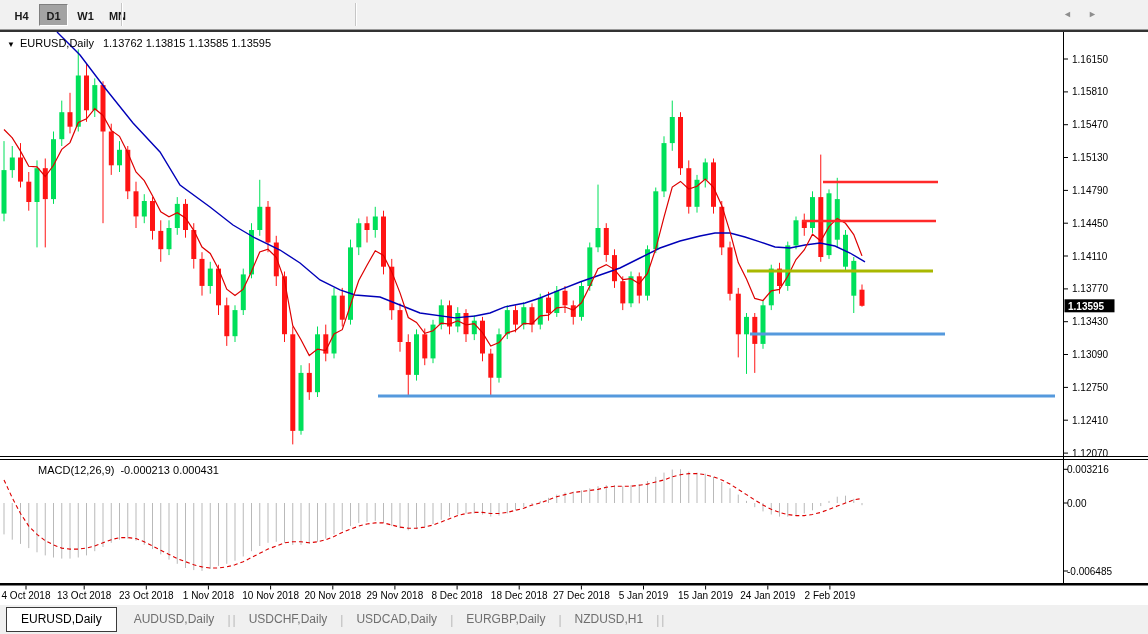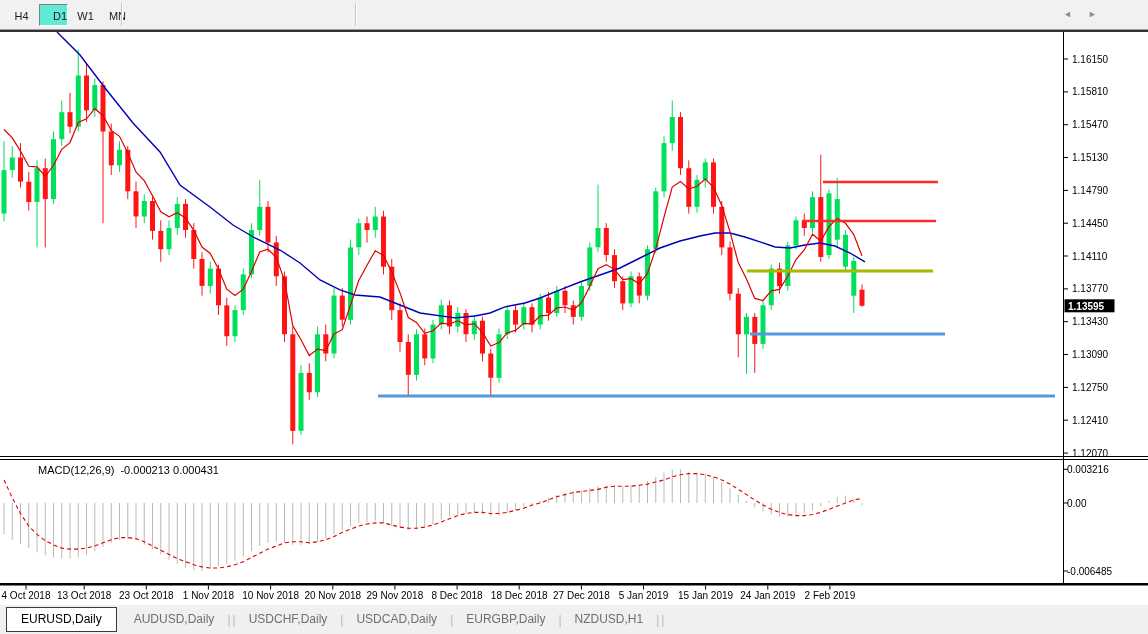--- a/index.html
+++ b/index.html
@@ -2,21 +2,21 @@
 <html><head>
 <meta charset="utf-8">
 <style>
   html,body{margin:0;padding:0;background:#fff;font-family:"Liberation Sans",sans-serif;}
   .app{position:relative;width:1148px;height:634px;background:#fff;overflow:hidden;}
   
   .toolbar{position:absolute;left:0;top:0;width:1148px;height:30px;background:#f1f1f1;
            border-bottom:1px solid #9a9a9a;box-sizing:border-box;display:flex;align-items:center;padding-left:7px;z-index:5;}
   .tf-btn{min-width:29px;height:22px;line-height:22px;text-align:center;font-size:11px;color:#1a1a1a;
           margin-right:3px;border:1px solid transparent;box-sizing:border-box;}
-  .tf-btn.active{background:#5eead4;border-color:#7f7f7f #ffffff #ffffff #7f7f7f;text-align:right;}
+  .tf-btn.active{background:#a3a3a3;border-color:#7f7f7f #ffffff #ffffff #7f7f7f;}
   .toolbar-sep{position:absolute;top:3px;width:1px;height:23px;background:#c6c6c6;border-right:1px solid #ffffff;}
   
   .chart-title{position:absolute;left:7px;top:37px;font-size:11px;color:#000;z-index:4;white-space:nowrap;}
   .chart-title .tri{font-size:8px;margin-right:5px;}
   .chart-title .sym{margin-right:9px;}
   .macd-label{position:absolute;left:6px;top:464px;font-size:11px;color:#000;z-index:4;white-space:nowrap;padding-left:32px;}
   .macd-label .nm{margin-right:6px;}
   
   #chart-layer{position:absolute;left:0;top:0;width:1104px;height:634px;z-index:1;}
   svg text{font-family:"Liberation Sans",sans-serif;font-size:10px;fill:#000;}
@@ -28,21 +28,21 @@
               padding:0 14px;margin-right:5px;box-sizing:content-box;}
   .tabsep{color:#b8b8b8;margin:0 1px;}
   .tab-scroll{position:absolute;top:0;height:29px;line-height:29px;color:#8e8e8e;font-size:9px;z-index:6;}
 </style>
 </head>
 <body>
 
 <div class="app">
 
   <div class="toolbar">
-    <div id="tf-group" style="display:flex;">
+    <div id="tf-group" style="display:flex;font-weight:bold;">
         <div class="tf-btn">H4</div>
         <div class="tf-btn active">D1</div>
         <div class="tf-btn">W1</div>
         <div class="tf-btn">MN</div>
       </div>
     <div class="toolbar-sep" style="left:121px;"></div>
     <div class="toolbar-sep" style="left:355px;"></div>
   </div>
 
   <div id="chart-layer"><svg width="1148" height="634" viewBox="0 0 1148 634" xmlns="http://www.w3.org/2000/svg">
@@ -447,20 +447,23 @@
           <text x="643.5" y="599" text-anchor="middle">5 Jan 2019</text>
           <line x1="705.6" y1="585.5" x2="705.6" y2="589.5" stroke="#000" stroke-width="1"></line>
           <text x="705.6" y="599" text-anchor="middle">15 Jan 2019</text>
           <line x1="767.8" y1="585.5" x2="767.8" y2="589.5" stroke="#000" stroke-width="1"></line>
           <text x="767.8" y="599" text-anchor="middle">24 Jan 2019</text>
           <line x1="829.9" y1="585.5" x2="829.9" y2="589.5" stroke="#000" stroke-width="1"></line>
           <text x="829.9" y="599" text-anchor="middle">2 Feb 2019</text>
         </g>
       </svg></div>
 
+  <div class="chart-title">
+    <span class="tri">▼</span><span class="sym">EURUSD,Daily</span><span>1.13762 1.13815 1.13585 1.13595</span>
+  </div>
 
   <div class="macd-label">
     <span class="nm">MACD(12,26,9)</span><span>-0.000213 0.000431</span>
   </div>
 
   <div class="tabbar" id="tab-bar">
       <div class="tab active">EURUSD,Daily</div>
       <div class="tab">AUDUSD,Daily</div>
       <span class="tabsep">|</span>
       <span class="tabsep">|</span>

